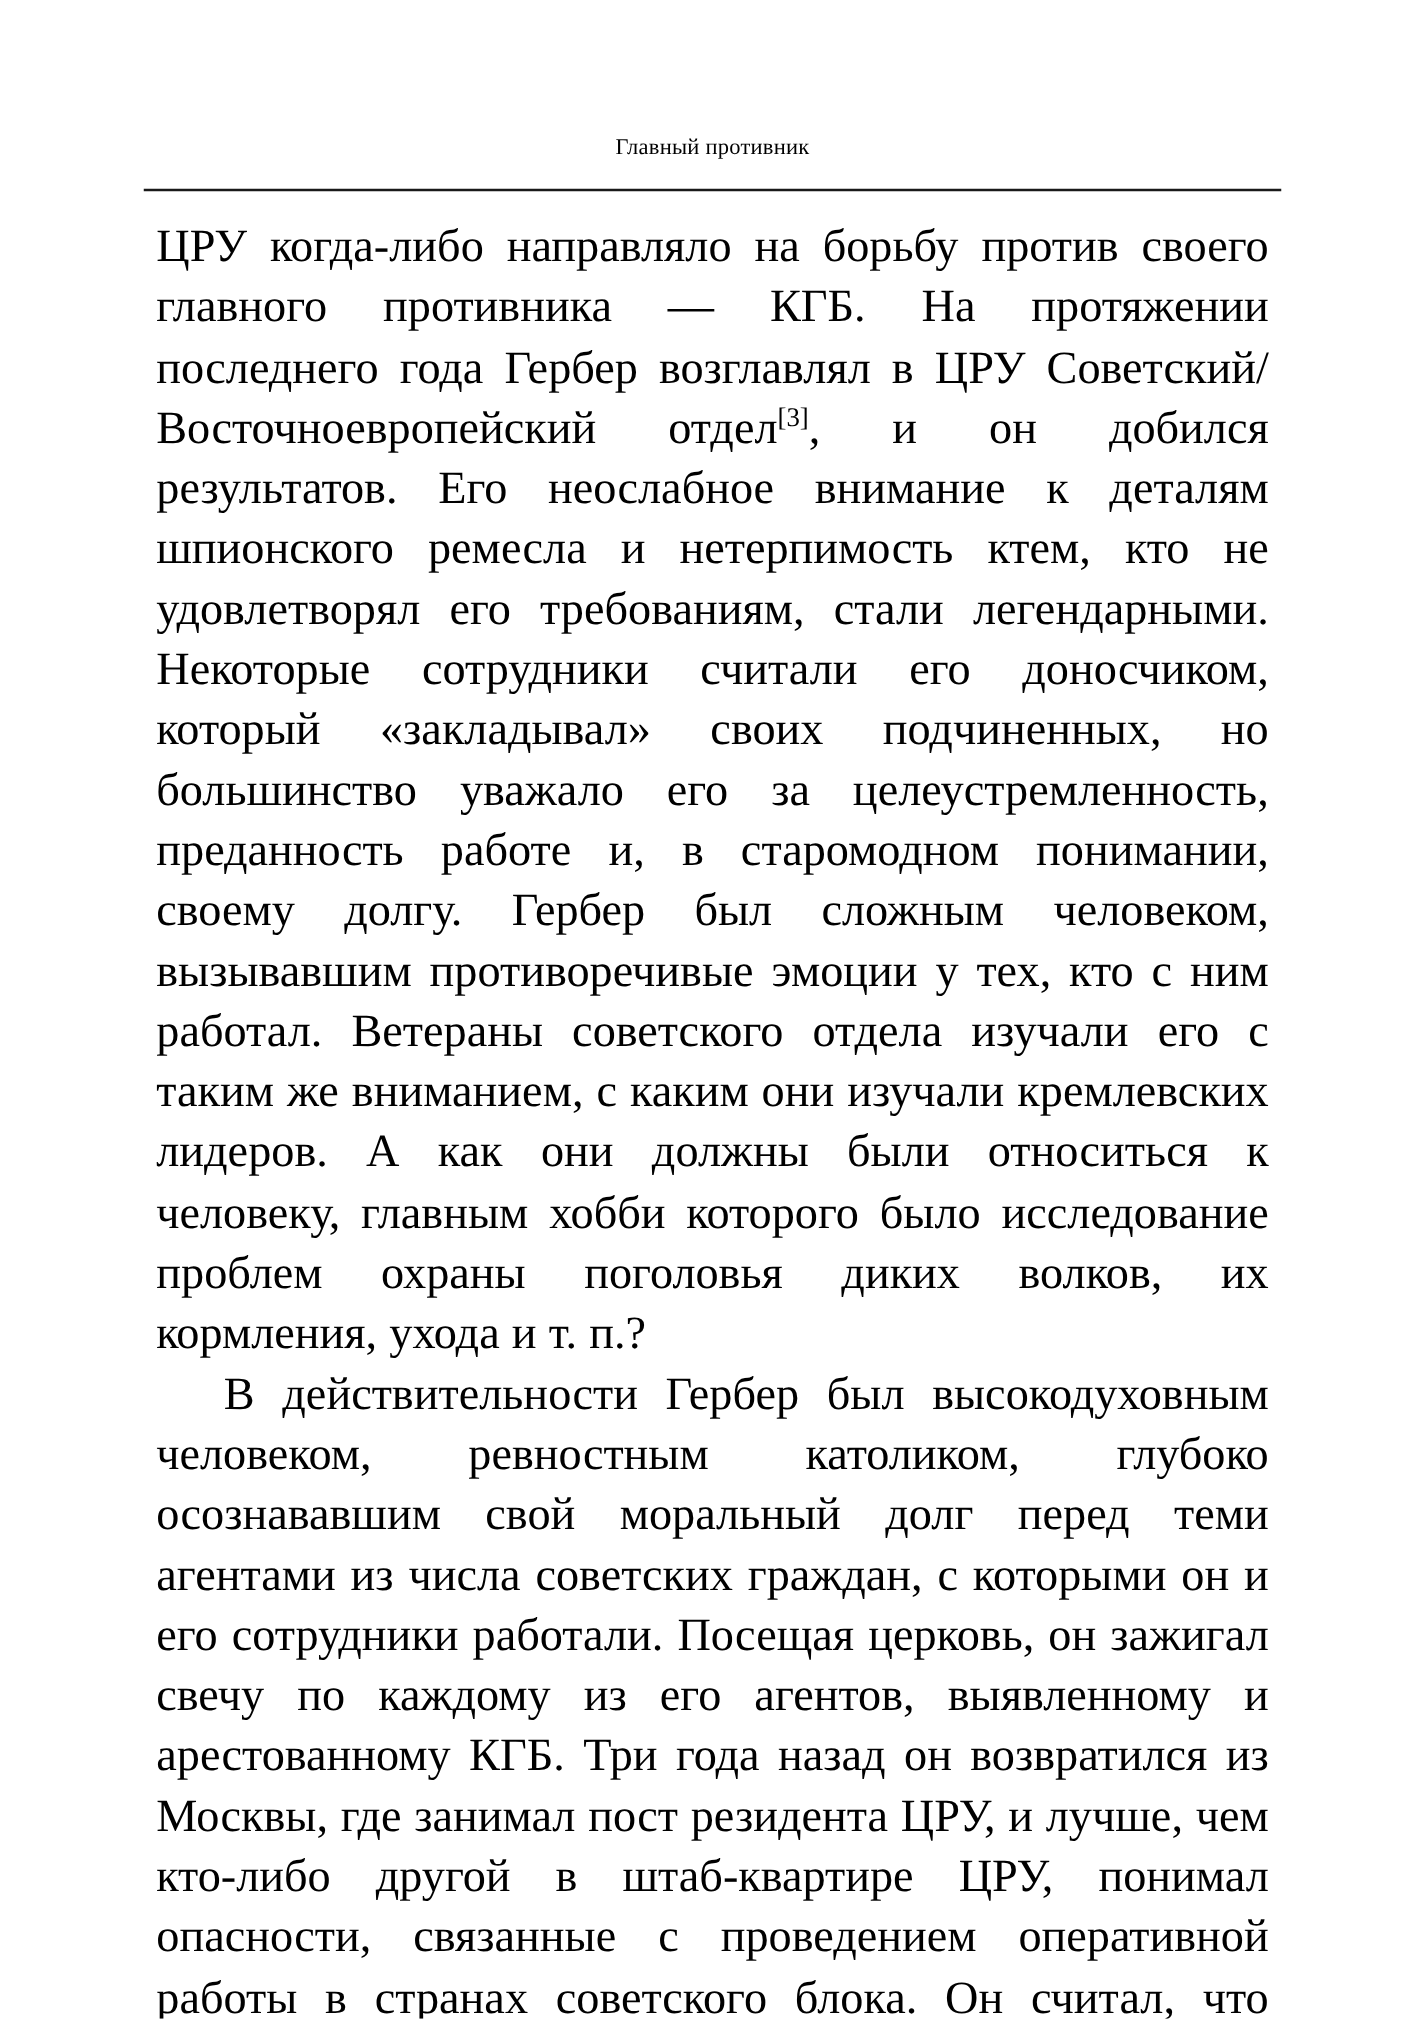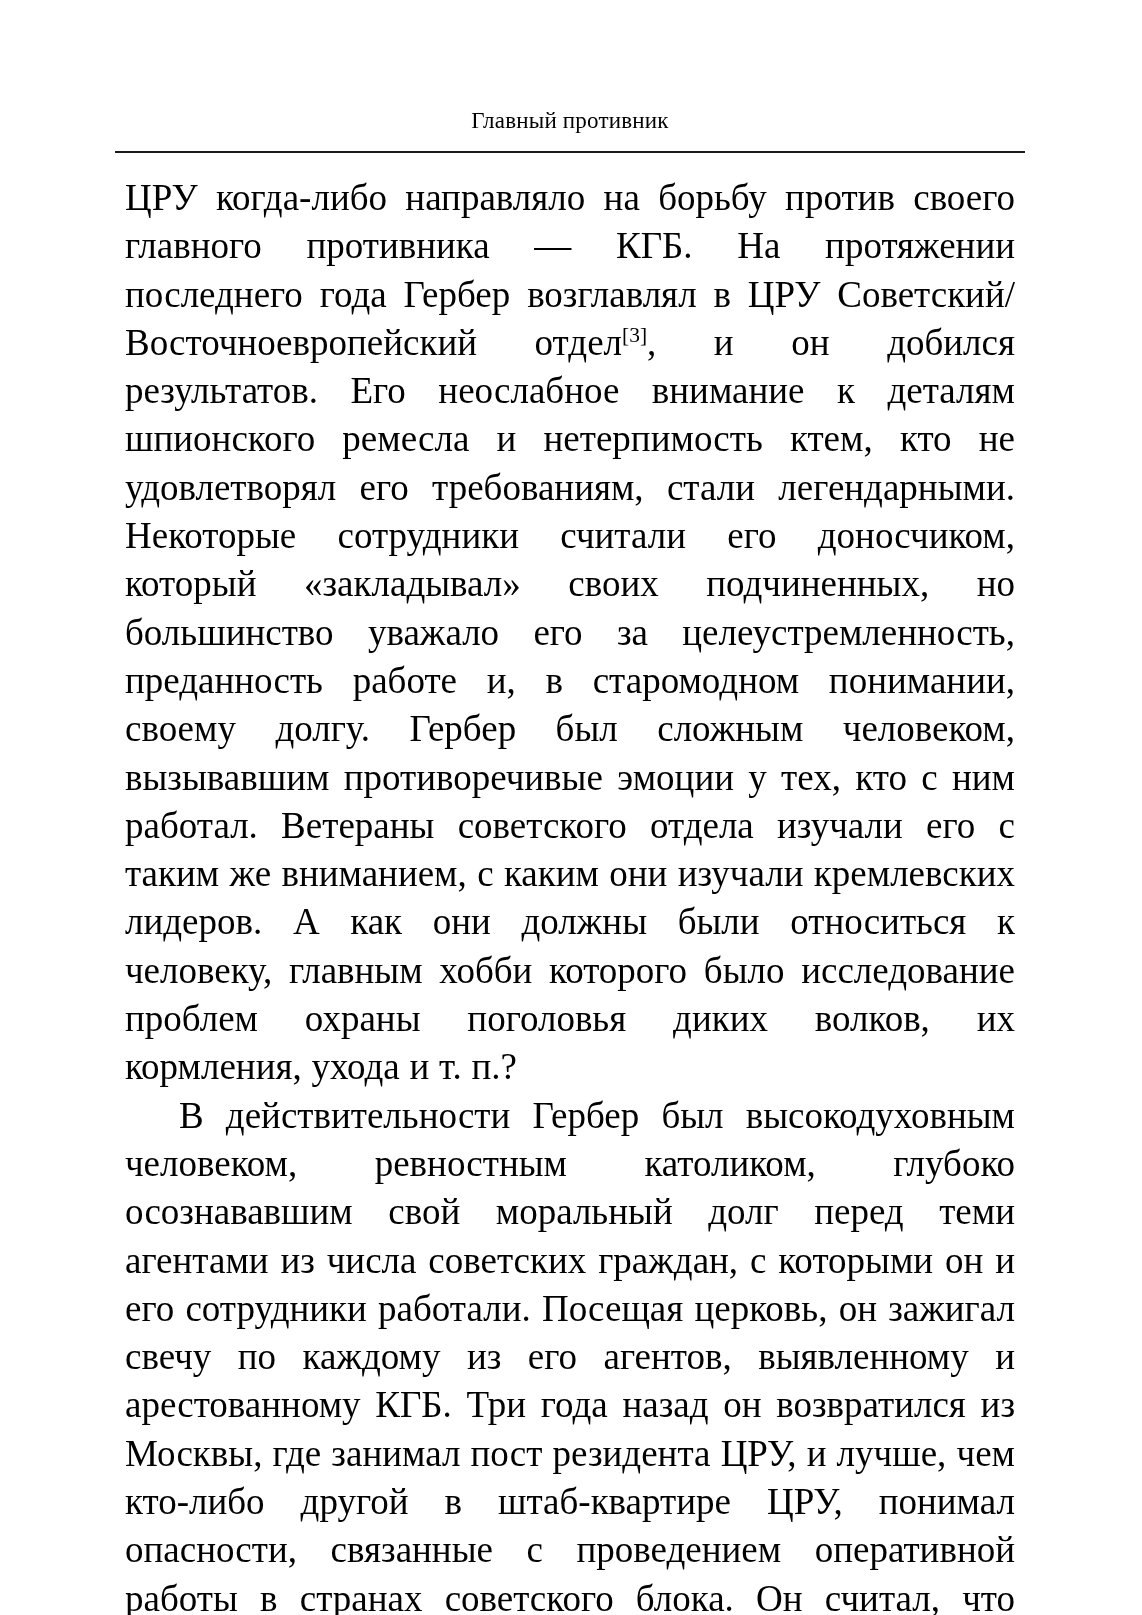--- a/index.html
+++ b/index.html
@@ -18,21 +18,21 @@
     background: #ffffff;
     overflow: hidden;
     box-sizing: border-box;
   }
   .running-header {
     position: absolute;
     left: 115px;
     top: 108px;
     width: 910px;
     text-align: center;
-    font-size: 23px;
+    font-size: 18px;
     letter-spacing: 0.2px;
     line-height: 1.1;
   }
   .header-rule {
     position: absolute;
     left: 115px;
     top: 151px;
     width: 910px;
     height: 2px;
     background: #1a1a1a;

